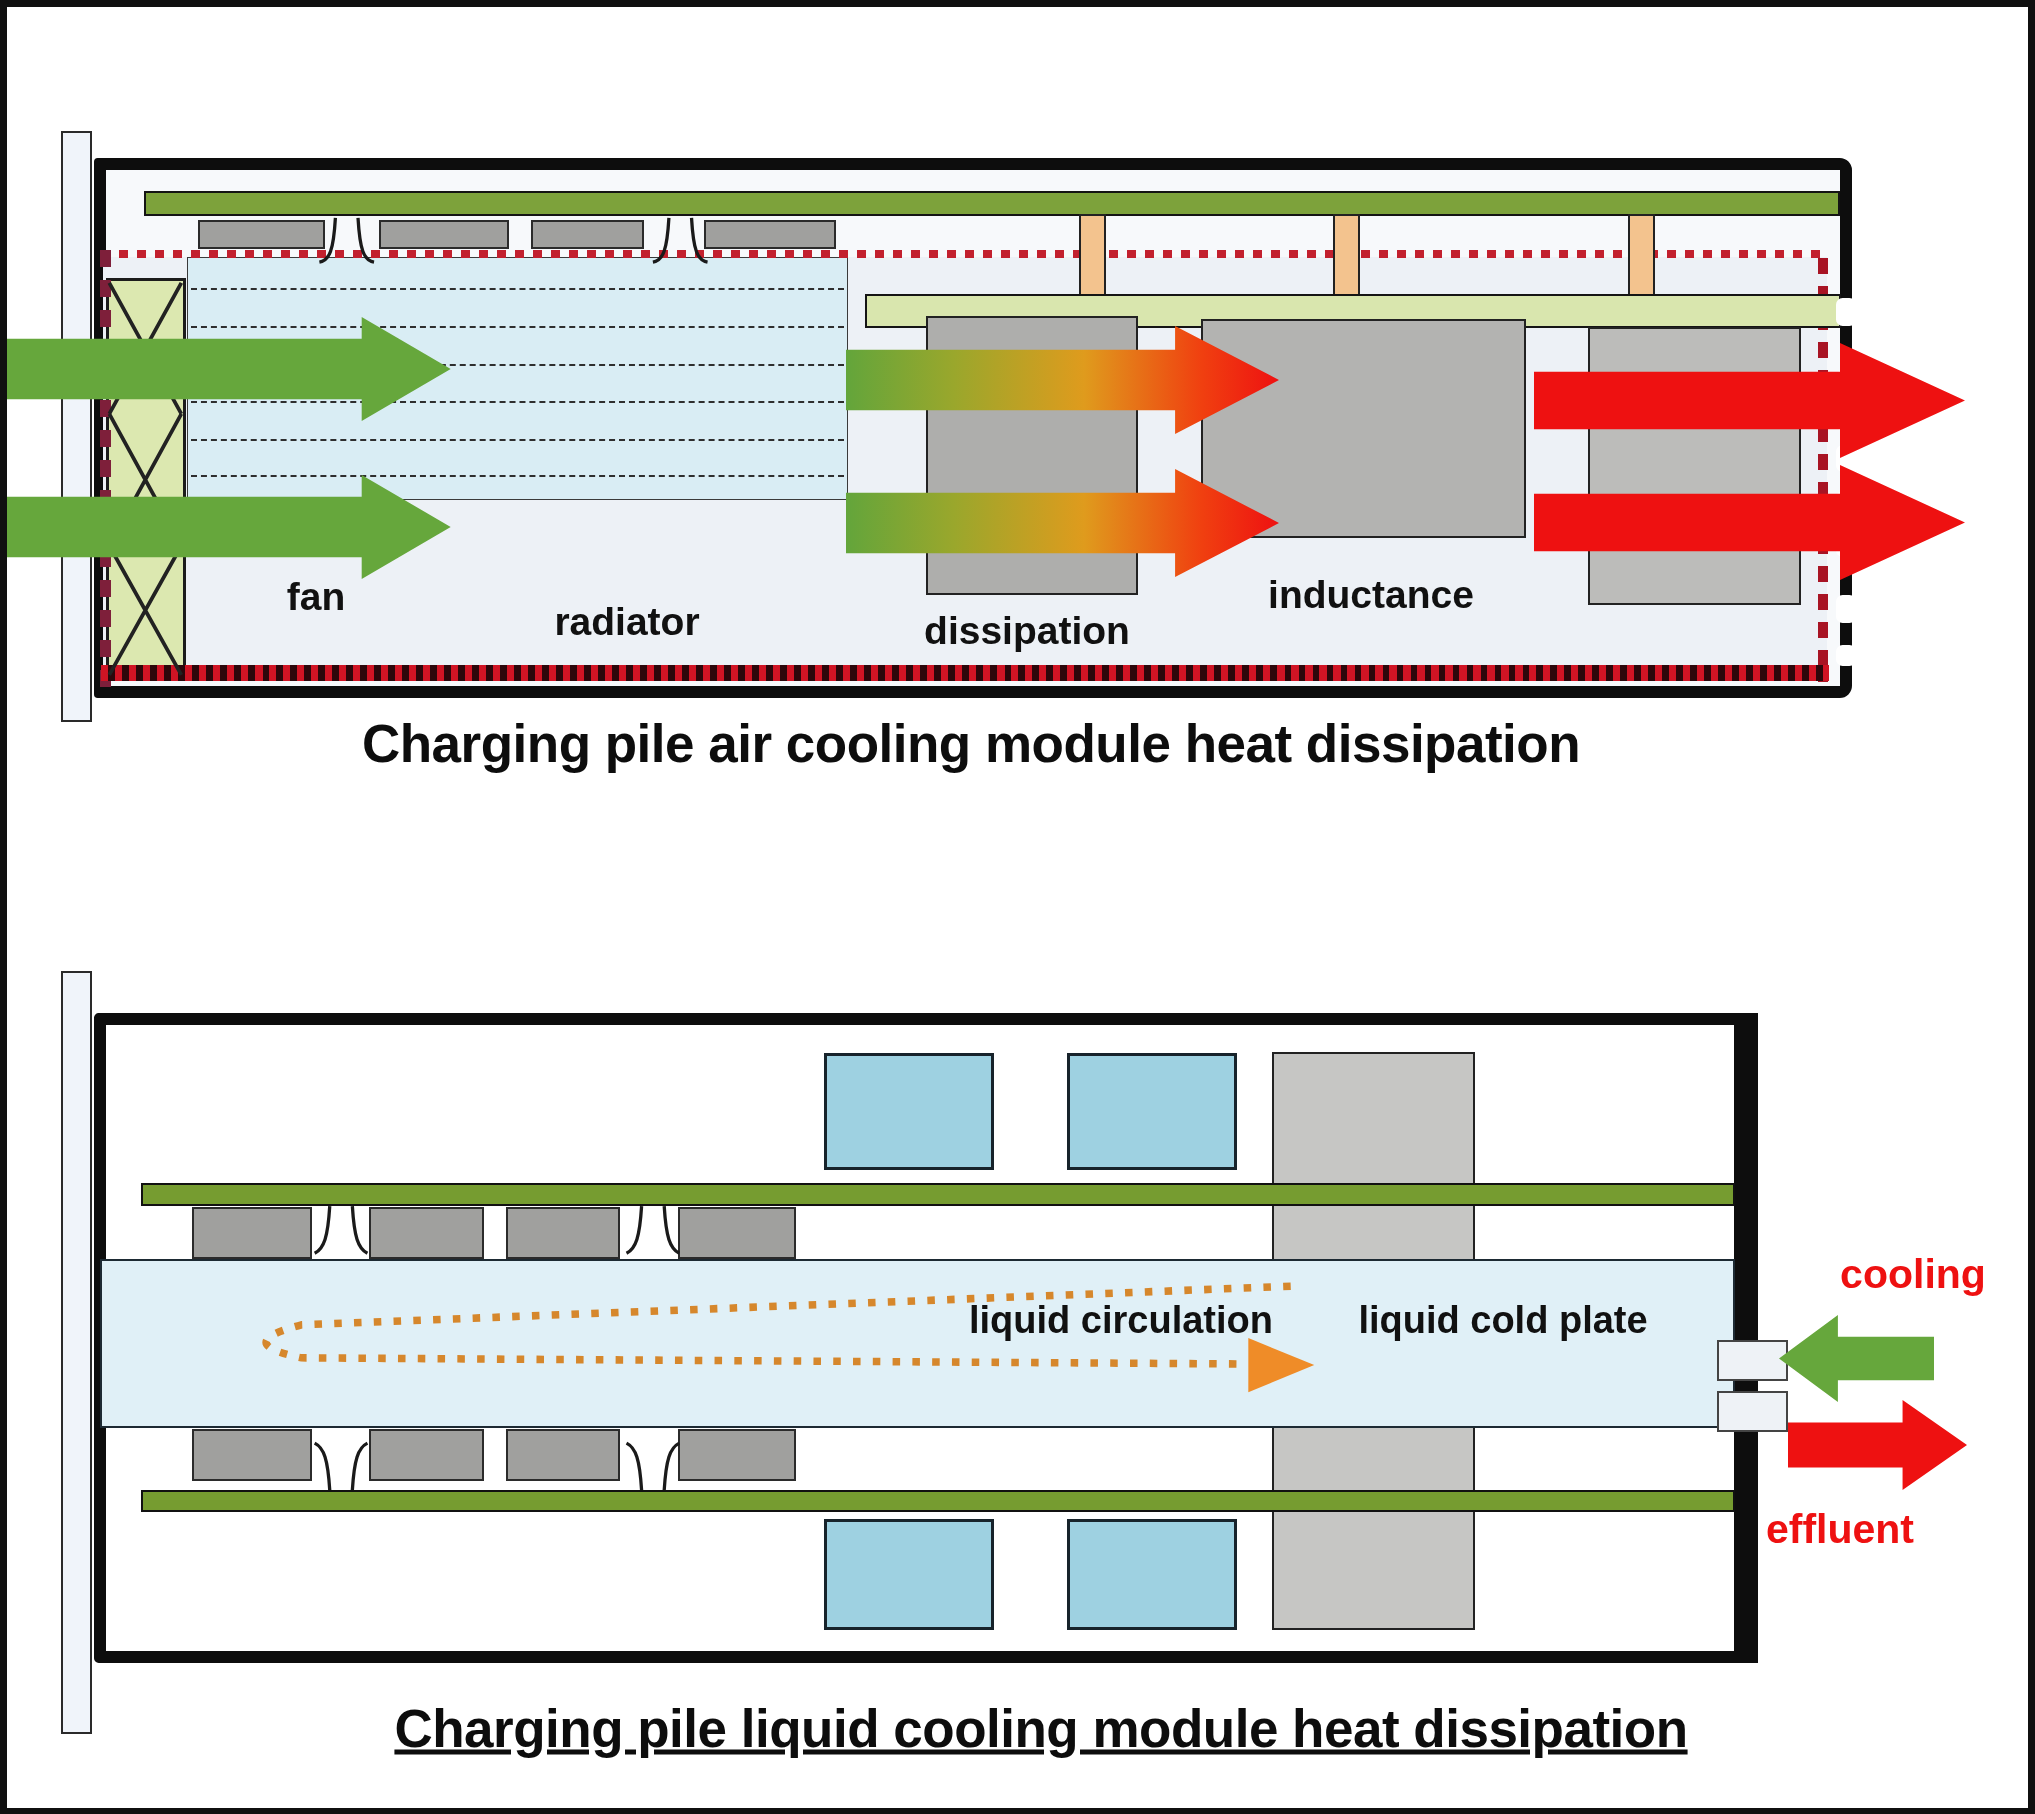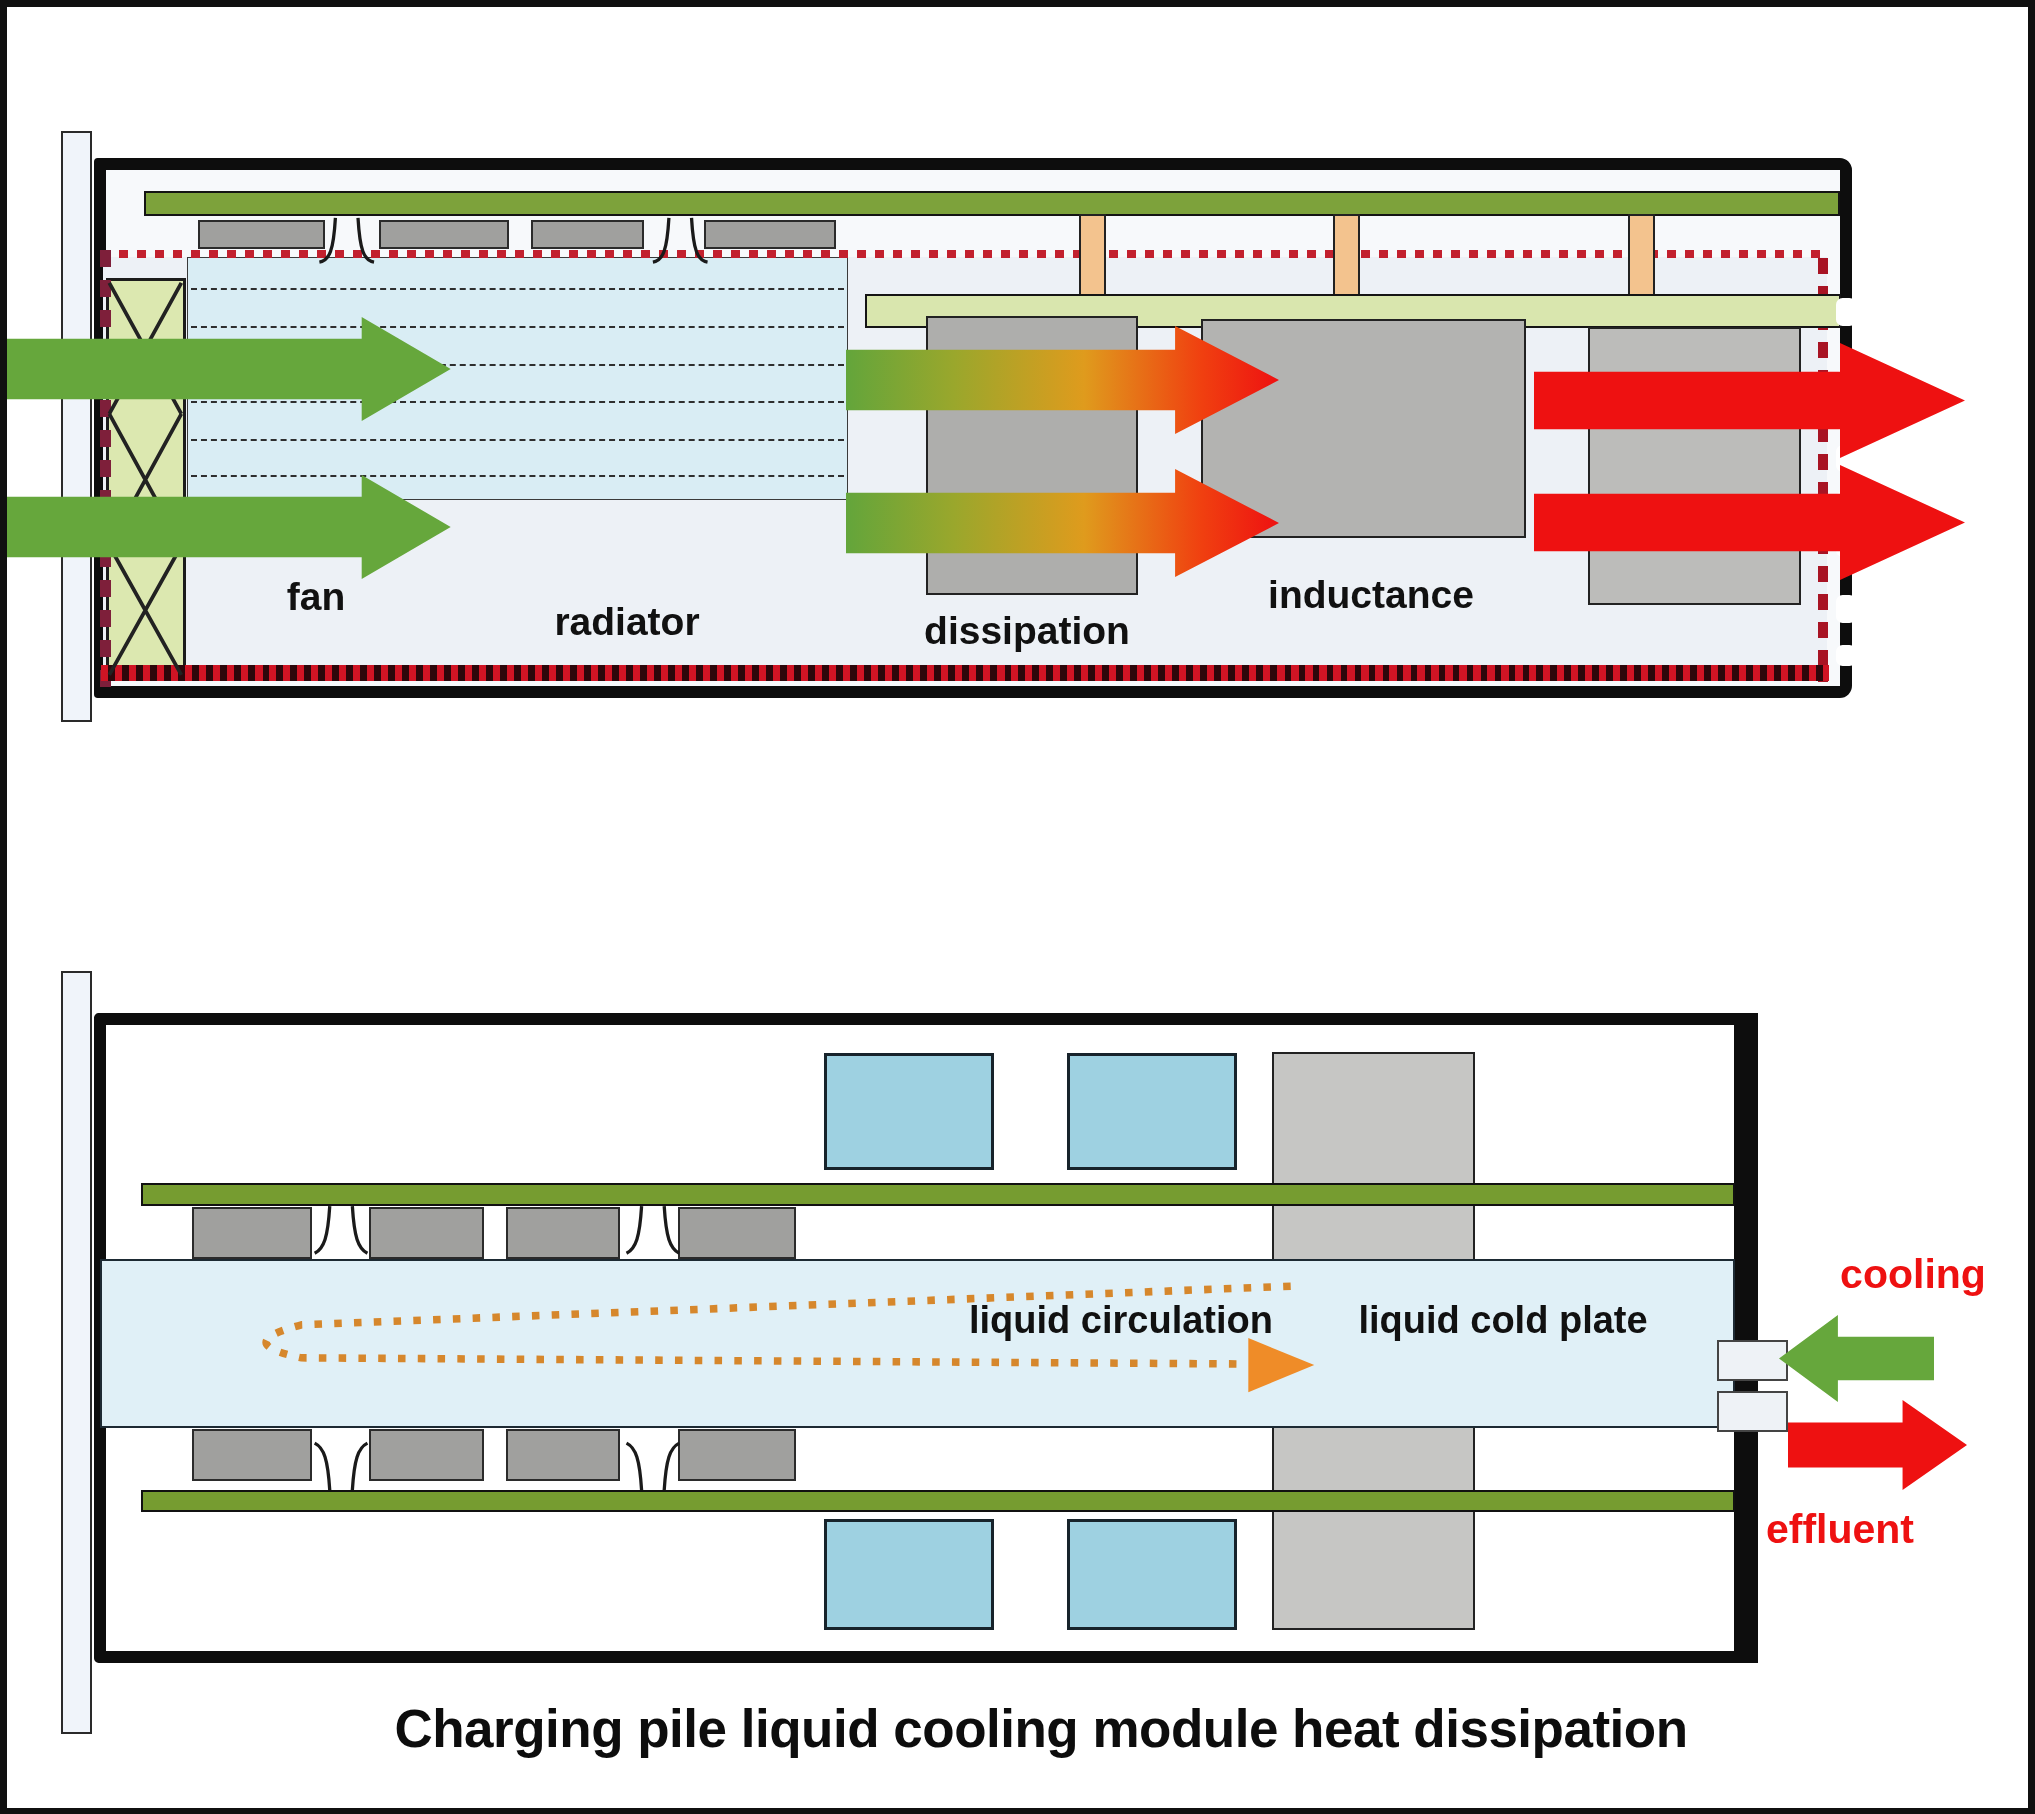--- a/index.html
+++ b/index.html
@@ -167,17 +167,18 @@
   <div class="abs lbl complbl" style="left:627px;top:622px;">radiator</div>
   <div class="abs lbl complbl" style="left:1027px;top:631px;">dissipation</div>
   <div class="abs lbl complbl" style="left:1371px;top:595px;">inductance</div>
 
   <div class="abs lbl" style="left:1121px;top:1320px;font-size:38px;">liquid circulation</div>
   <div class="abs lbl" style="left:1503px;top:1320px;font-size:38px;">liquid cold plate</div>
 
   <div class="abs flowlbl" style="left:1913px;top:1274px;">cooling</div>
   <div class="abs flowlbl" style="left:1840px;top:1529px;">effluent</div>
 
-  <div class="abs title" style="left:1041px;top:1728px;">Charging pile liquid cooling module heat dissipation</div>
+  <div class="abs title" style="left:971px;top:743px;">Charging pile air cooling module heat dissipation</div>
+  <div class="abs title" style="left:1041px;top:1728px;text-decoration:underline;">Charging pile liquid cooling module heat dissipation</div>
 
   <div class="abs frame" style="left:0;top:0;width:2035px;height:1815px;"></div>
 </div>
 
 
 </body></html>

